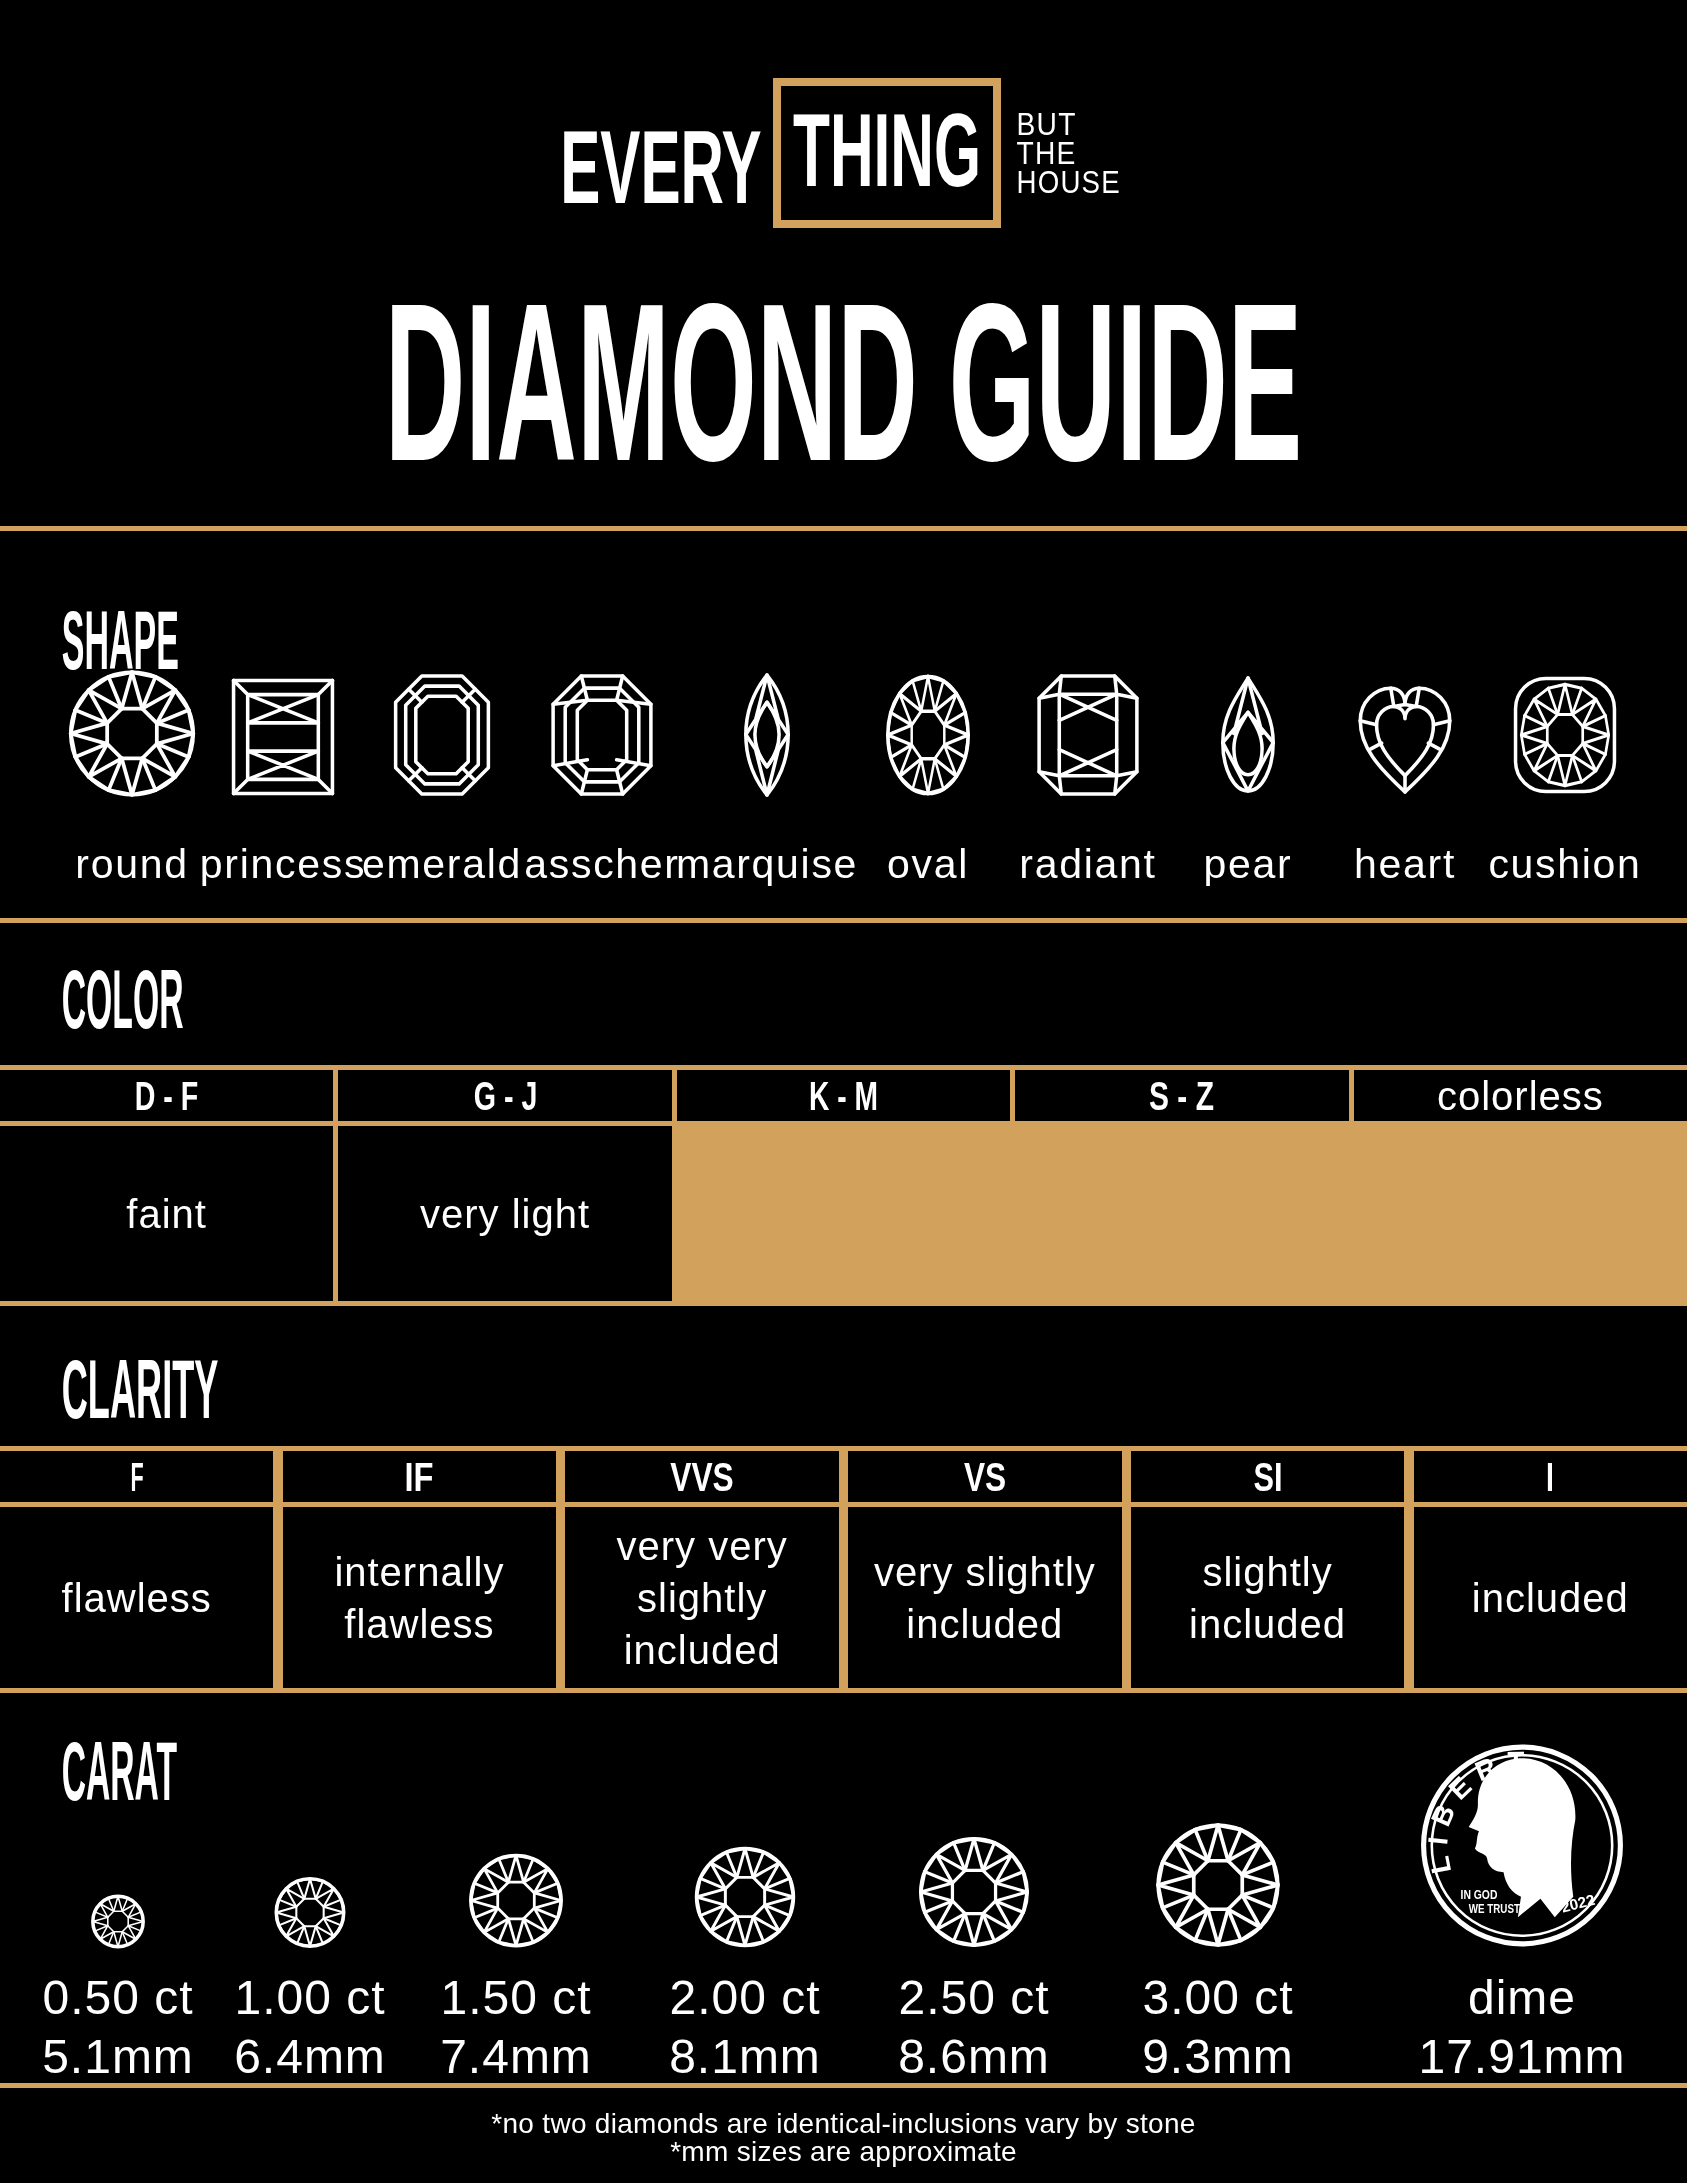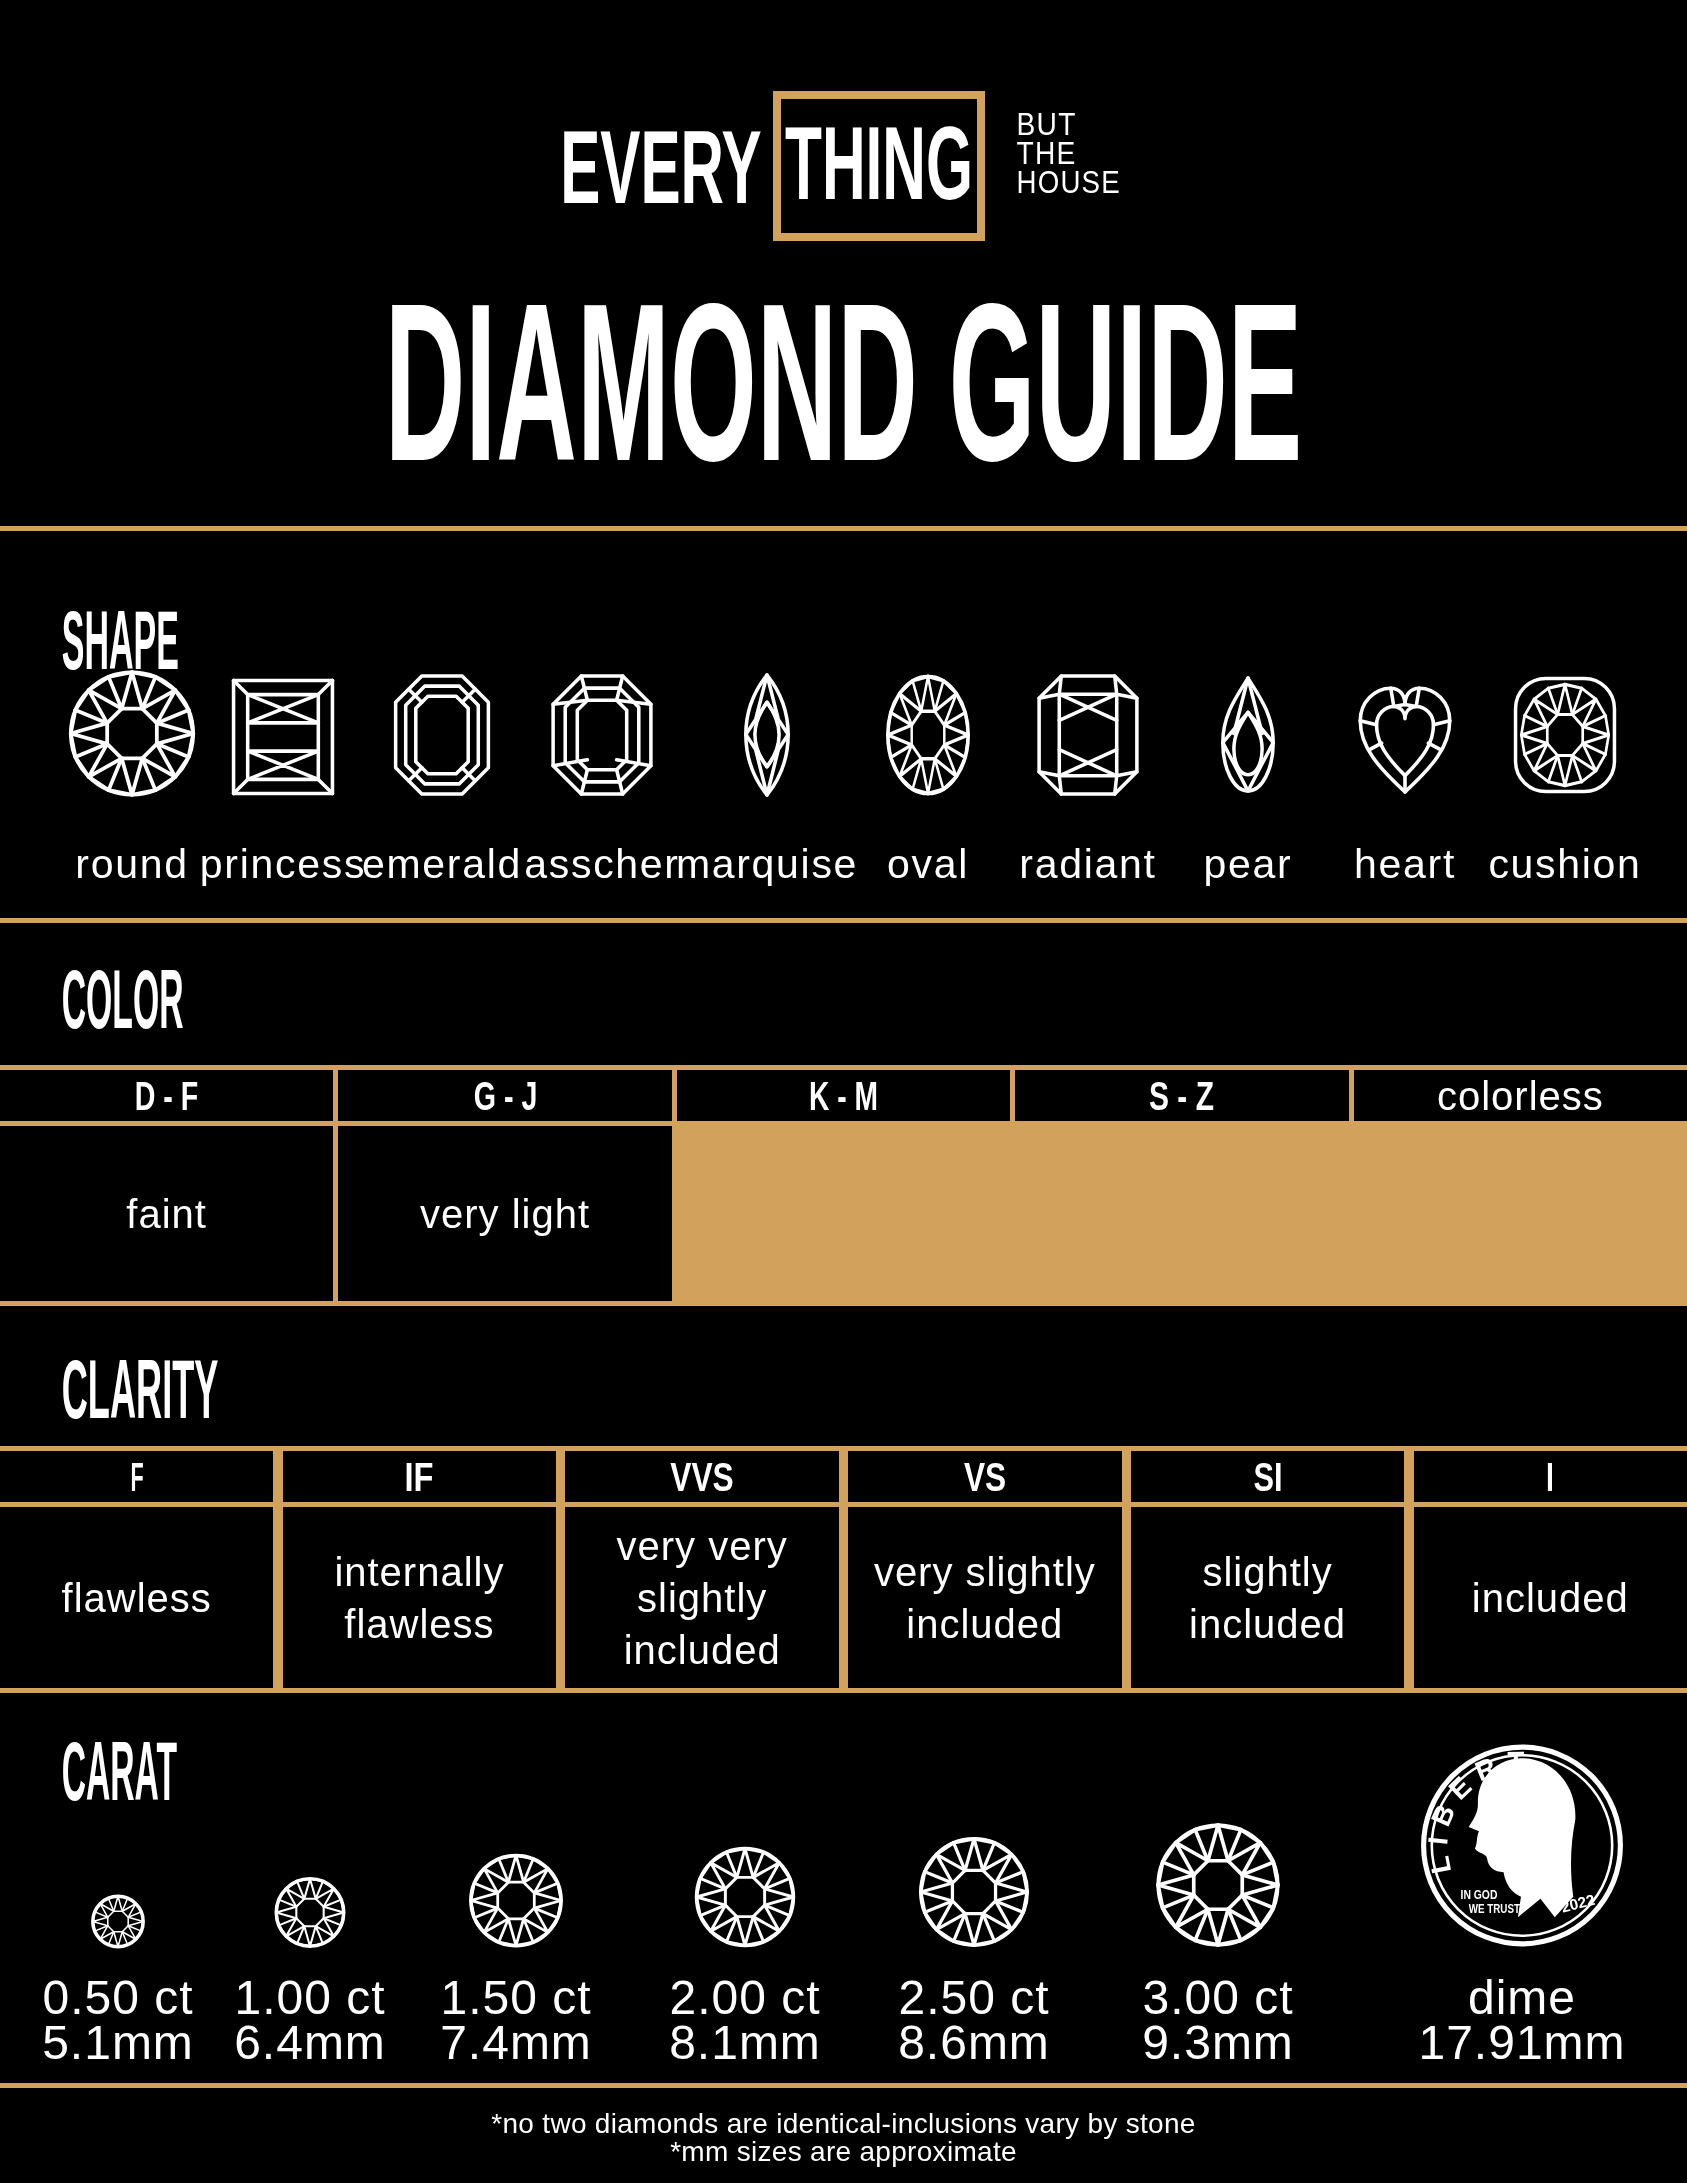--- a/index.html
+++ b/index.html
@@ -2,34 +2,34 @@
 <html style="font-size:10.6px"><head>
 <meta charset="utf-8">
 <style>
   html,body{margin:0;padding:0;background:#000;}
   .page{position:relative;width:1687px;height:2183px;background:#000000;color:#fff;
         font-family:"Liberation Sans",sans-serif;overflow:hidden;}
   svg{overflow:visible;display:block;}
   .abs{position:absolute;}
   .hr{position:absolute;left:0;width:1687px;height:5.3px;background:#D2A15C;}
   
-  .logo-box{position:absolute;left:773px;top:78px;width:212px;height:150px;
-            border:8.6px solid #D2A15C;display:flex;align-items:center;justify-content:center;box-sizing:border-box;margin-top:13px;}
+  .logo-box{position:absolute;left:773px;top:78px;width:228px;height:150px;
+            border:8.6px solid #D2A15C;display:flex;align-items:center;justify-content:center;box-sizing:border-box;}
   
   .gem{stroke:#ffffff;fill:none;stroke-width:3.5;stroke-linejoin:round;stroke-linecap:round;vector-effect:non-scaling-stroke;}
   
   .shape-row{position:absolute;left:0;top:668px;width:1687px;height:130px;}
   .shape-item{position:absolute;bottom:0;transform:translateX(-50%);}
   .shape-labels{position:absolute;left:0;top:822px;width:1687px;height:53px;margin-top:19px;}
   .shape-label{position:absolute;transform:translateX(-50%);font-size:41px;letter-spacing:1.7px;white-space:nowrap;}
   .carat-row{position:absolute;left:0;top:1740px;width:1687px;height:208px;}
   .carat-item{position:absolute;bottom:0;transform:translateX(-50%);}
   .carat-labels{position:absolute;left:0;top:1977px;width:1687px;height:93px;}
   .carat-label{position:absolute;transform:translateX(-50%);text-align:center;font-size:48px;line-height:42px;letter-spacing:1px;white-space:nowrap;}
-  .carat-label .mm{margin-top:3px;}
+  .carat-label .mm{margin-top:17px;}
   
   .gtable{position:absolute;left:0;width:1687px;background:#D2A15C;display:grid;
           border-top:5.3px solid #D2A15C;border-bottom:5.3px solid #D2A15C;box-sizing:content-box;}
   .gtable .cell{background:#000000;display:flex;align-items:center;justify-content:center;}
   .color-table{top:1065px;grid-template-columns:repeat(5,1fr);grid-template-rows:51px 175px;gap:5.3px;}
   .clarity-table{top:1446px;grid-template-columns:repeat(6,1fr);grid-template-rows:51px 181px;column-gap:9.3px;row-gap:5.3px;}
   .cell-desc{font-size:40px;letter-spacing:1px;line-height:1.3;text-align:center;white-space:pre-line;padding:0 9.3px;}
   
   .footnote{position:absolute;left:0;width:1687px;text-align:center;font-size:28px;letter-spacing:0.3px;color:#fff;}
 </style>

